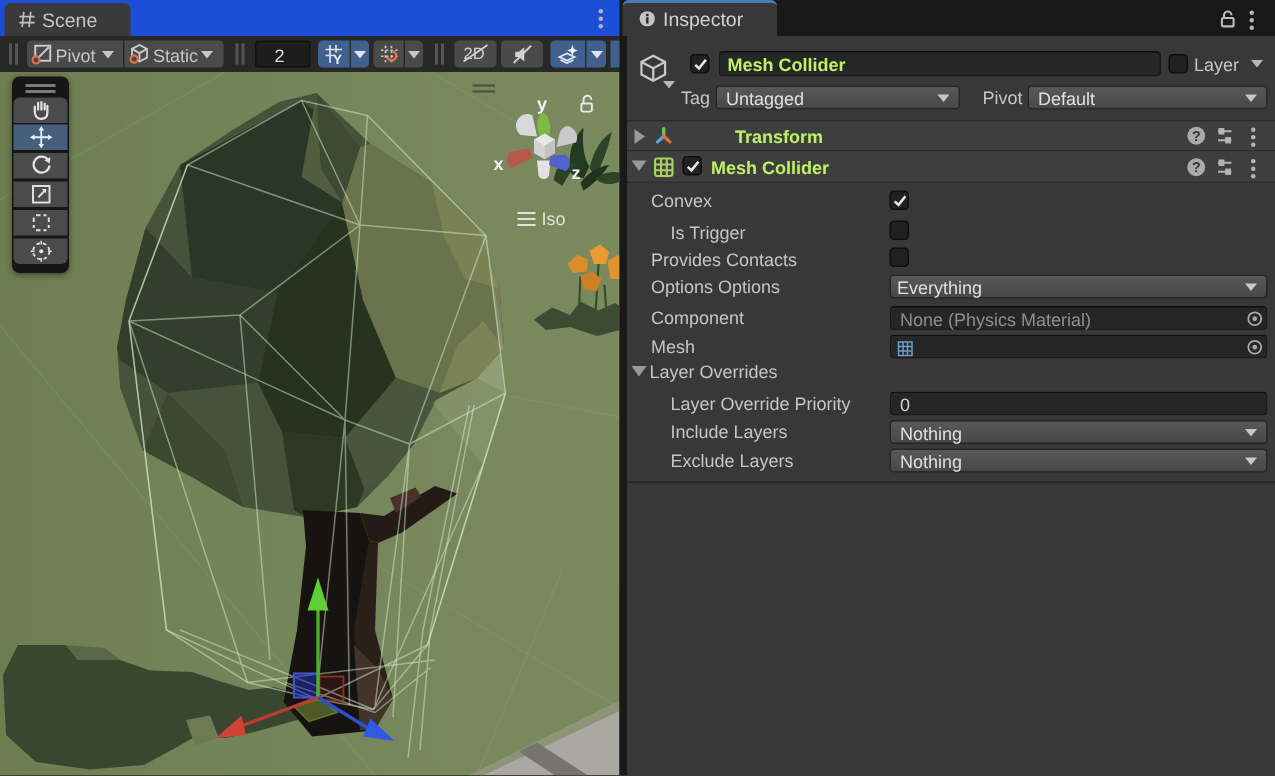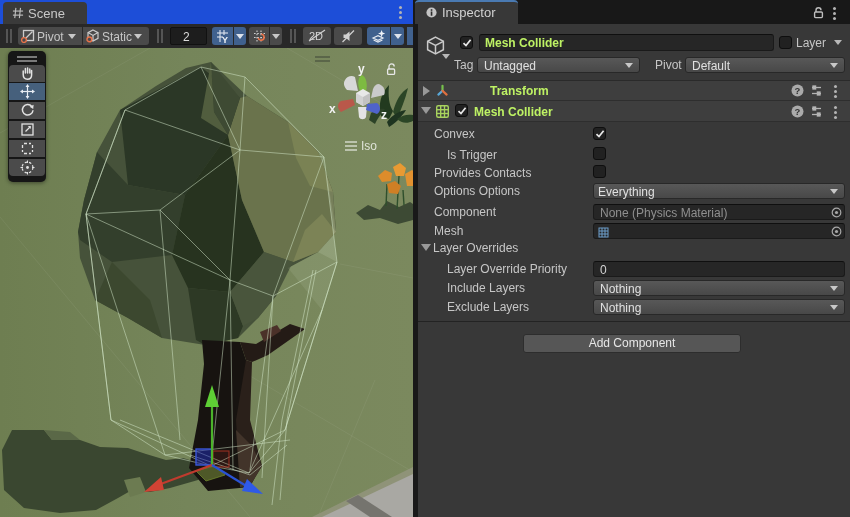--- a/index.html
+++ b/index.html
@@ -444,16 +444,15 @@
       </div>
 
     <div class="abs lbl" style="left:29px;top:284px;margin-top:16px;">Exclude Layers</div>
     <div class="abs drop" style="left:175px;top:299px;width:252px;height:16px;">
         <span style="position:absolute;left:6px;top:1px;">Nothing</span>
         <span class="dar"></span>
       </div>
 
     <div class="abs" style="left:0;top:321px;width:432px;height:1px;background:#232323;"></div>
 
-    <div class="abs" style="left:105px;top:334px;width:218px;height:19px;background:#565656;border:1px solid #2d2d2d;border-radius:3px;box-sizing:border-box;text-align:center;font-size:12px;color:#e6e6e6;line-height:17px;">Add Component</div>
   </div>
 
 </div>
 
 </body></html>

